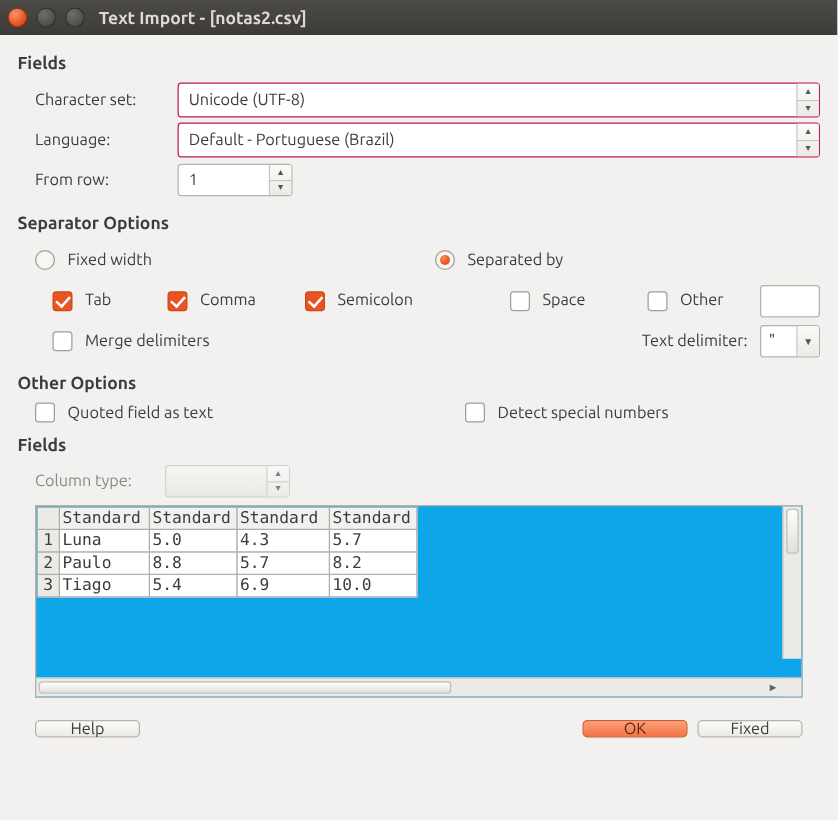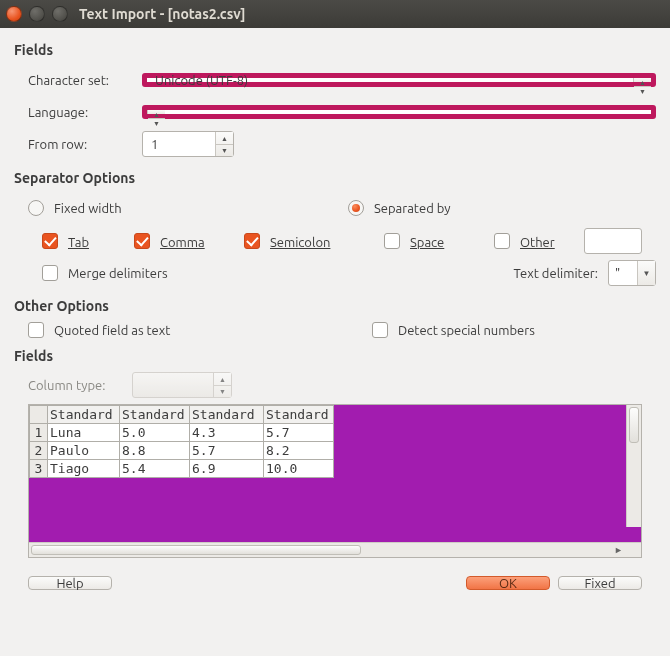--- a/index.html
+++ b/index.html
@@ -47,23 +47,23 @@
     min-height: 28px;
   }
   .label-col {
     width: 114px;
     flex-shrink: 0;
   }
   .combo {
     display: flex;
     flex: 1;
     background: #fff;
-    border: 5px solid #be185d;
+    border: 1px solid #be185d;
     border-radius: 3px;
-    height: 14px;
+    height: 28px;
     align-items: center;
   }
   .combo .combo-text {
     flex: 1;
     padding: 0 8px;
     text-align: left;
   }
   .spin {
     width: 18px;
     border-left: 1px solid #c9c6c0;
@@ -110,27 +110,26 @@
     border-left:2px solid #fff; border-bottom:2px solid #fff;
     transform: rotate(-48deg) translate(1px,-1px);
   }
   .sep-grid {
     margin-left: 28px;
     display: flex;
     gap: 0;
     align-items: center;
   }
   .sep-cell {
-    display:flex; align-items:flex-end;
+    display:flex; align-items:flex-start;
     flex: 0 0 auto;
-    text-decoration: underline;
   }
   .sc-tab { width: 92px; }
   .sc-comma { width: 110px; }
-  .sc-semi { width: 140px; }
+  .sc-semi { width: 164px; }
   .sc-space { width: 110px; }
   .sc-other { width: 90px; }
   .other-input {
     background:#fff; border:1px solid #b5b2ac; border-radius:3px;
     height:26px; width:58px;
   }
   .td-row {
     display:flex; align-items:center;
     margin:6px 0 0 28px;
   }
@@ -154,21 +153,21 @@
   .coltype-row { display:flex; align-items:center; margin:4px 0 6px 14px; }
   .coltype-combo {
     display:flex; background:linear-gradient(#f8f7f5,#e9e7e3);
     border:1px solid #c9c6c0; border-radius:3px; height:26px; width:100px;
     align-items:center; opacity:0.7;
   }
   .coltype-combo .cval { flex:1; padding:0 8px; }
   .preview-wrap {
     margin: 0 14px;
     border:1px solid #b5b2ac;
-    background:#a21caf;
+    background:#0ea5e9;
     height:154px;
     position:relative;
     display:flex; flex-direction:column;
   }
   .preview-body { flex:1; overflow:hidden; position:relative; }
   table.preview {
     border-collapse: collapse;
     font-family: "DejaVu Sans Mono","Liberation Mono",monospace;
     font-size: 13px;
   }
@@ -249,20 +248,21 @@
       <div class="spin">
           <div>▲</div>
           <div>▼</div>
         </div>
     </div>
   </div>
 
   <div class="row">
     <span class="label-col">Language:</span>
     <div class="combo">
+      <span class="combo-text">Default - Portuguese (Brazil)</span>
       <div class="spin">
           <div>▲</div>
           <div>▼</div>
         </div>
     </div>
   </div>
 
   <div class="row">
     <span class="label-col">From row:</span>
     <div class="num-input">

